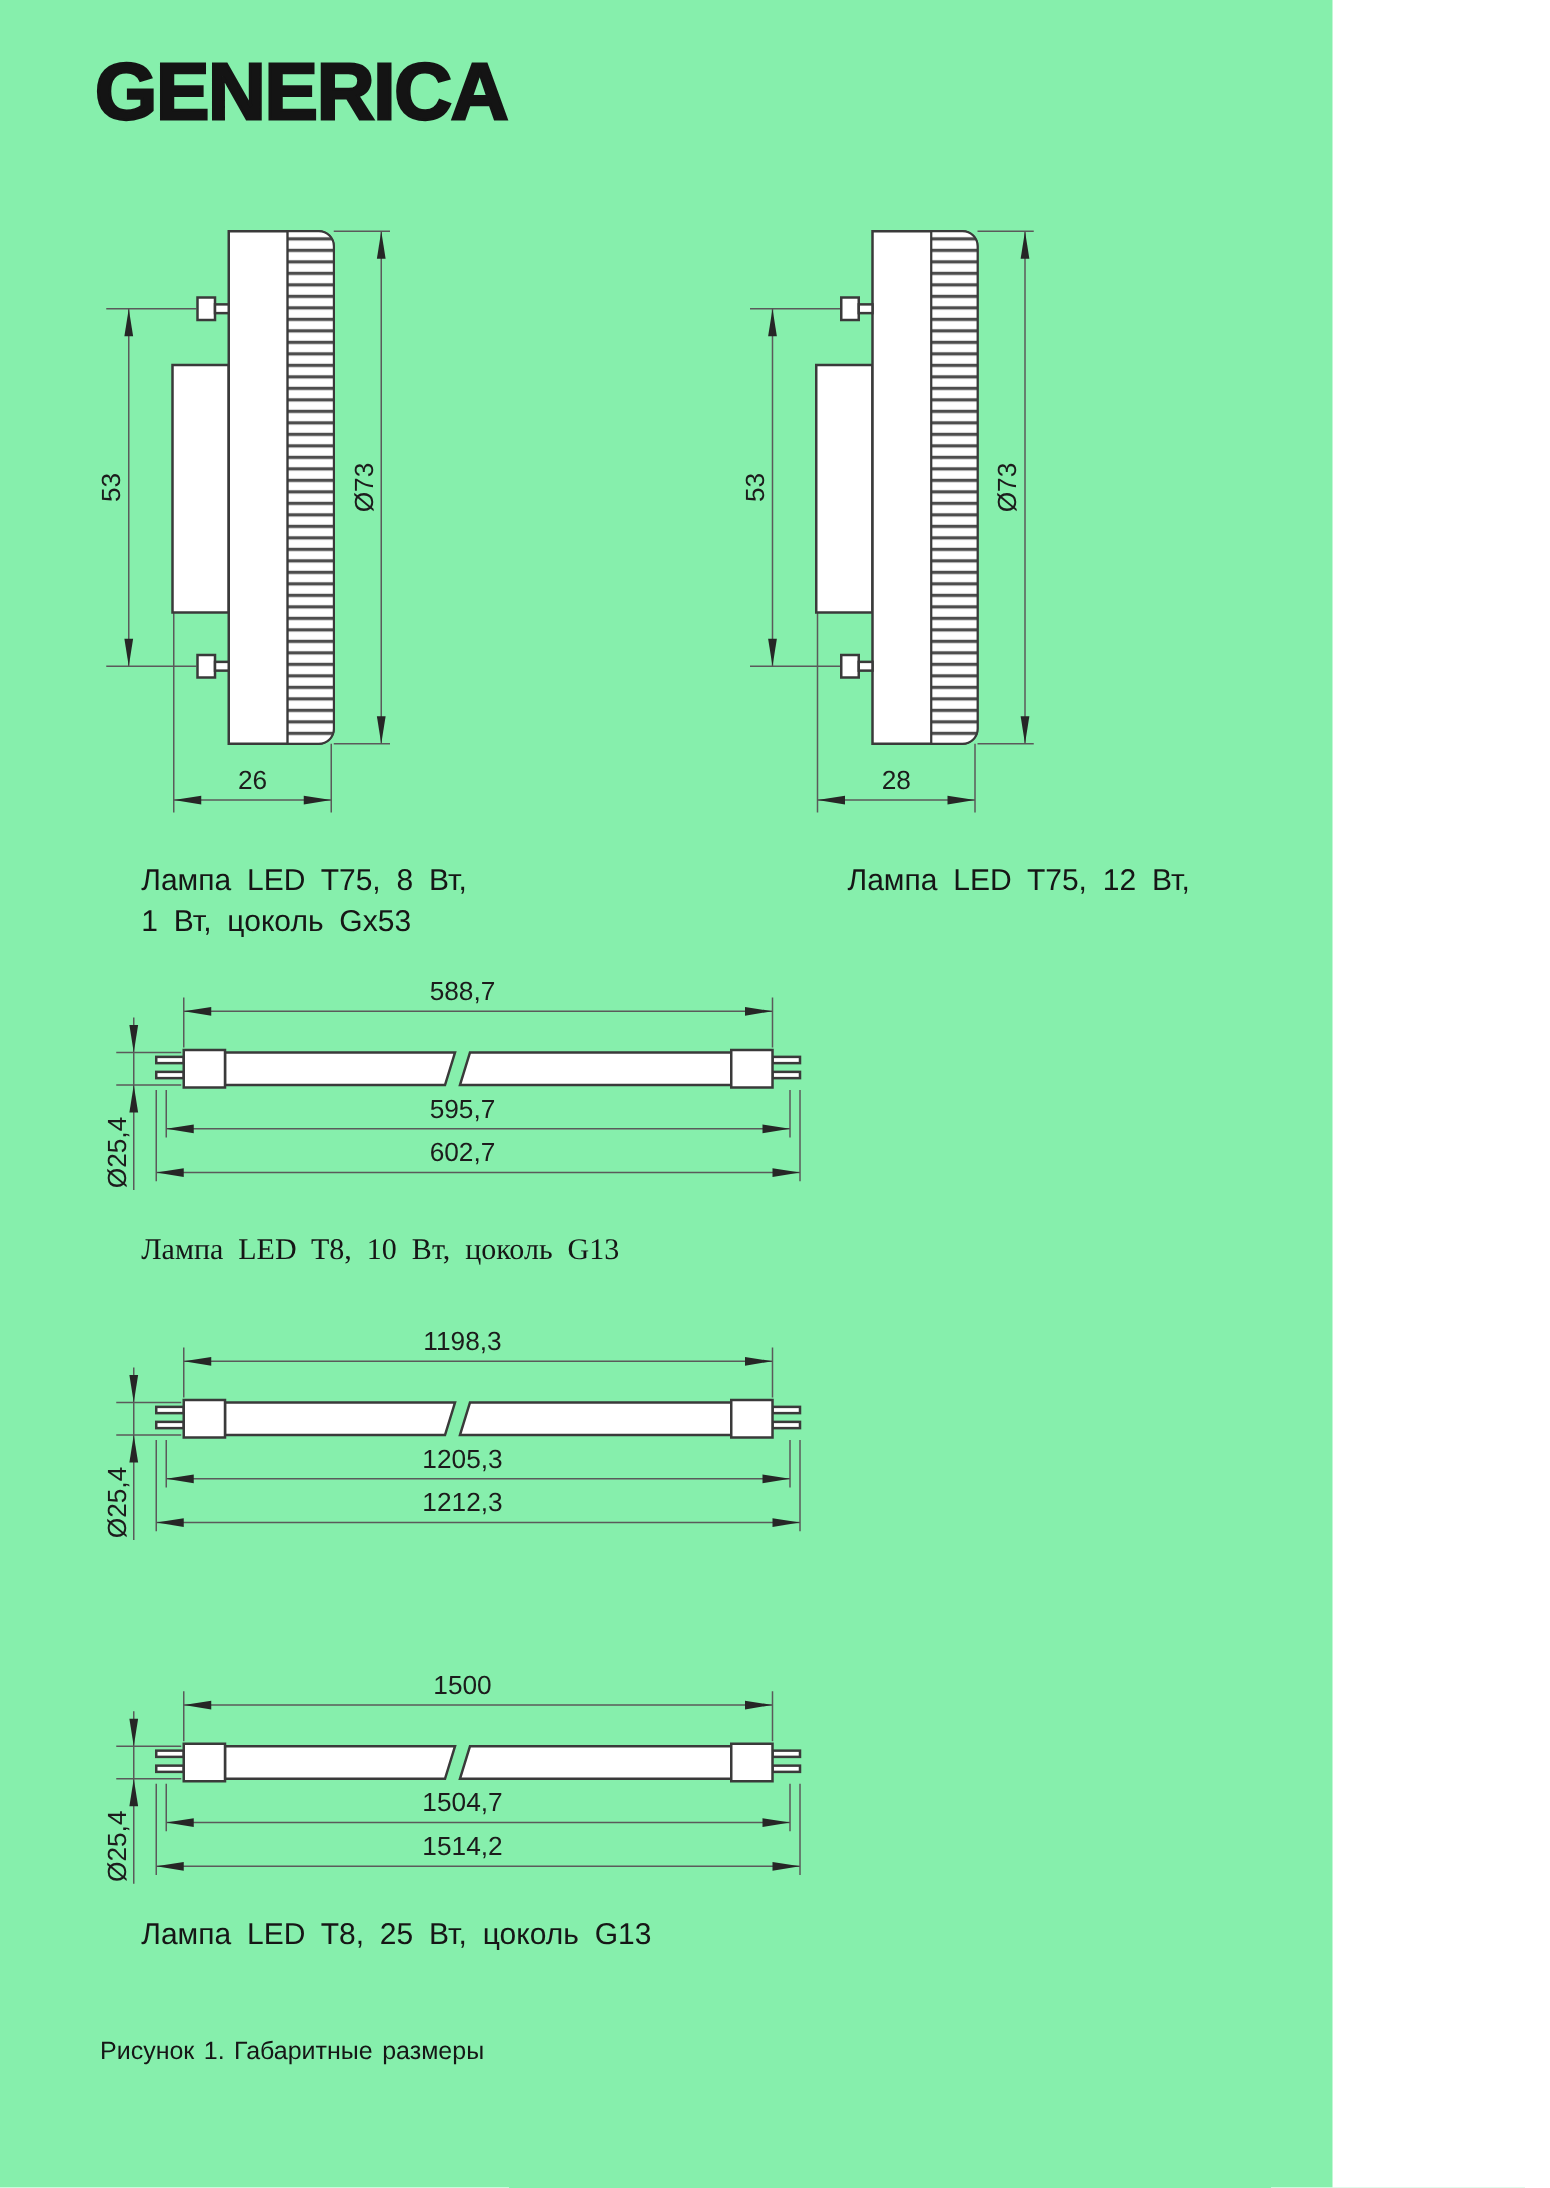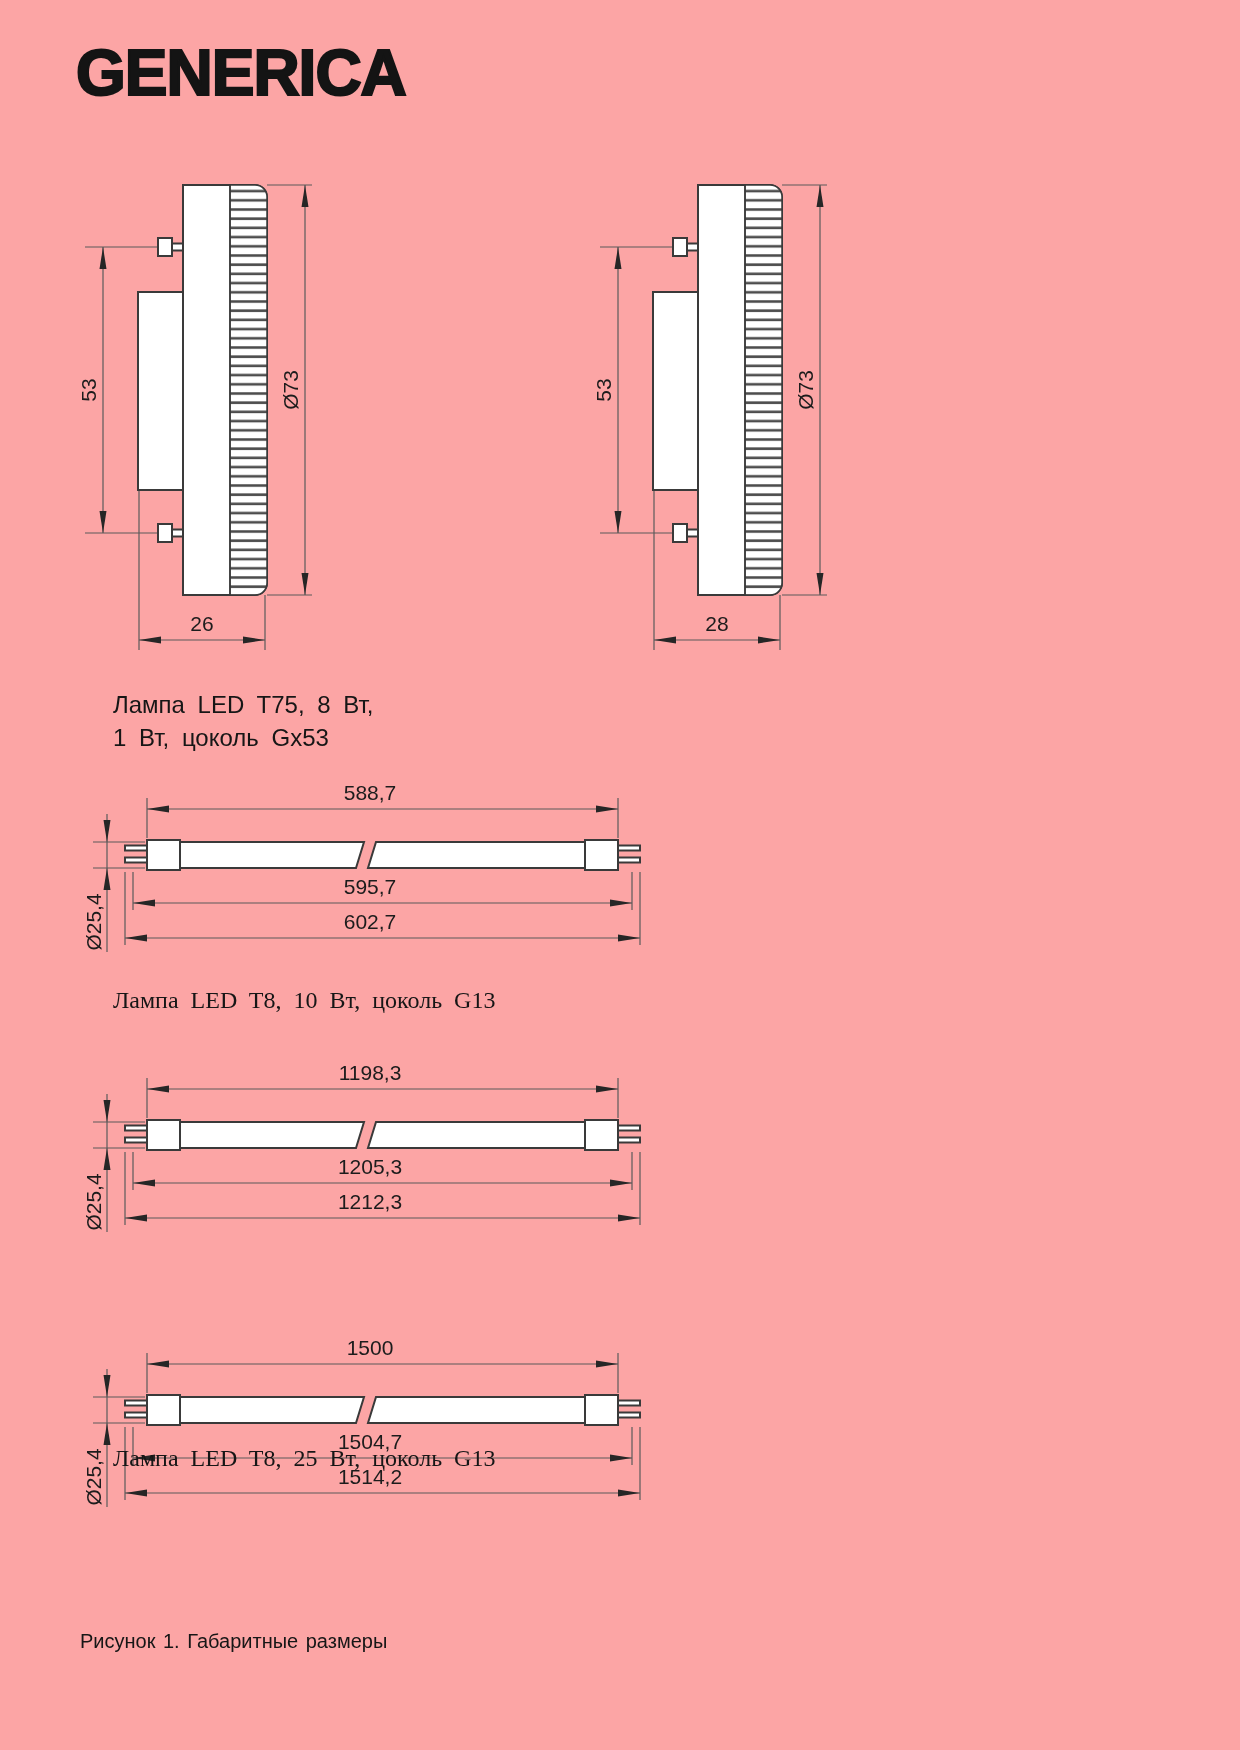--- a/index.html
+++ b/index.html
@@ -1,16 +1,16 @@
 <!DOCTYPE html>
 <html><head>
 <meta charset="utf-8">
 <style>
   html,body { margin:0; padding:0; background:#fff; }
-  .page { position:relative; width:1240px; height:1750px; background:#fca5a5; overflow:hidden;
+  .page { position:relative; width:1066px; height:1750px; background:#86efac; overflow:hidden;
           font-family:"Liberation Sans", sans-serif; }
   .logo { position:absolute; left:76px; top:36px; font-size:64px; font-weight:bold;
           letter-spacing:-1px; color:#141414; -webkit-text-stroke:2.2px #141414; }
   .drawing { position:absolute; }
   .thin line { stroke:#5a5a5a; stroke-width:1.2; fill:none; }
   .arrow polygon { fill:#262626; stroke:none; }
   .outline { fill:#ffffff; stroke:#3a3a3a; stroke-width:2; }
   .outline2 { fill:none; stroke:#3a3a3a; stroke-width:1.5; }
   .ribfill { stroke:#3a3a3a; stroke-width:1.5; }
   .dim { font-size:21px; fill:#1c1c1c; font-family:"Liberation Sans", sans-serif; }
@@ -104,20 +104,21 @@
     <text class="dim" x="36" y="240" text-anchor="middle" transform="rotate(-90 36 240)">53</text>
     <text class="dim" x="238" y="240" text-anchor="middle" transform="rotate(-90 238 240)">Ø73</text>
     <text class="dim" x="142" y="481" text-anchor="middle">28</text>
   </svg>
 
   <div class="caption" style="left:85px; top:688px;">
     <div>Лампа LED T75, 8 Вт,</div>
     <div>1 Вт, цоколь Gx53</div>
   </div>
   <div class="caption" style="left:650px; top:688px;">
+    <div>Лампа LED T75, 12 Вт,</div>
   </div>
 
   <svg class="drawing" style="left:55px; top:770px;" width="620" height="200" viewBox="0 0 620 200">
     <g class="thin">
       <line x1="92" y1="28" x2="92" y2="68"></line>
       <line x1="563" y1="28" x2="563" y2="68"></line>
       <line x1="92" y1="39" x2="563" y2="39"></line>
       <line x1="78" y1="102" x2="78" y2="140"></line>
       <line x1="577" y1="102" x2="577" y2="140"></line>
       <line x1="78" y1="133" x2="577" y2="133"></line>
@@ -229,17 +230,17 @@
       <path class="outline" d="M125,72 L309,72 L301,98 L125,98 Z"></path>
       <path class="outline" d="M321,72 L530,72 L530,98 L313,98 Z"></path>
       <rect class="outline" x="92" y="70" width="33" height="30"></rect>
       <rect class="outline" x="530" y="70" width="33" height="30"></rect>
     </g>
     <text class="dim" x="315" y="30" text-anchor="middle">1500</text>
     <text class="dim" x="315" y="124" text-anchor="middle">1504,7</text>
     <text class="dim" x="315" y="159" text-anchor="middle">1514,2</text>
     <text class="dim" x="46" y="152" text-anchor="middle" transform="rotate(-90 46 152)">Ø25,4</text>
   </svg>
-  <div class="caption" style="left:85px; top:1442px;font-family:Liberation Serif, serif;">Лампа LED T8, 25 Вт, цоколь G13</div>
+  <div class="caption" style="left:85px; top:1531px;">Лампа LED T8, 25 Вт, цоколь G13</div>
 
   <div class="figcaption" style="left:80px; top:1630px;">Рисунок 1. Габаритные размеры</div>
 
 </div>
 
 </body></html>

